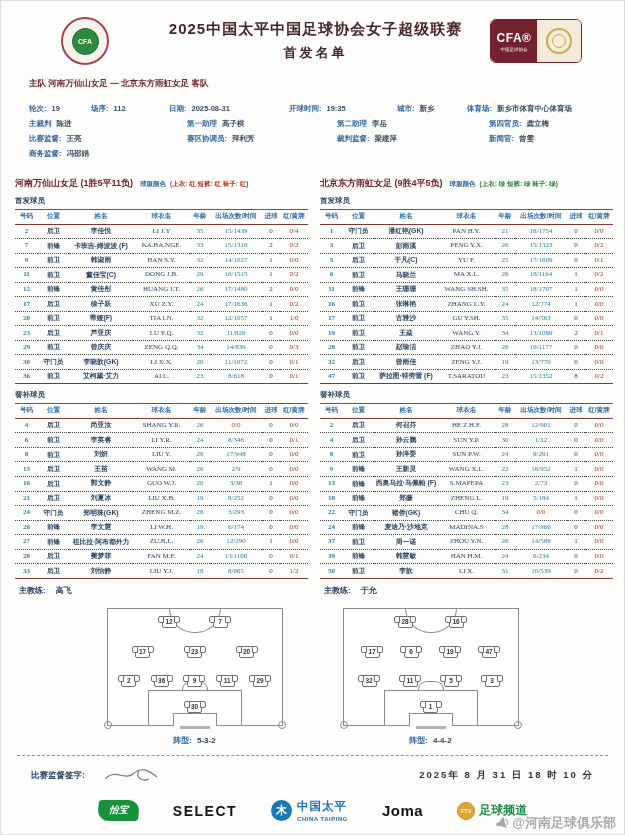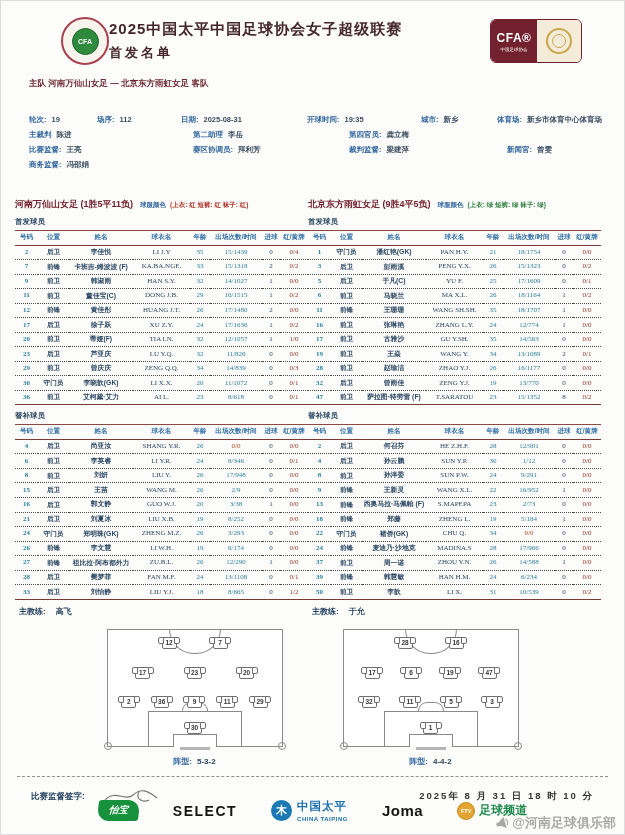--- a/index.html
+++ b/index.html
@@ -10,46 +10,46 @@
   .sans { font-family:"Liberation Sans", sans-serif; }
 
   
   .hdr { display:flex; align-items:center; height:60px; margin-top:2px; }
   .logo-round { width:48px; height:48px; border-radius:50%; border:2px solid #a84050;
                 background:#f7f4ee; display:flex; align-items:center; justify-content:center;
                 margin-left:46px; flex:0 0 auto; }
   .logo-inner { width:27px; height:27px; border-radius:50%; background:#2e8a3c; color:#fff;
                 font:bold 7px "Liberation Sans", sans-serif; display:flex; align-items:center;
                 justify-content:center; border:1px solid #1d6329; }
-  .titles { flex:1; text-align:left; }
+  .titles { flex:1; text-align:center;margin-left:32px; }
   .h-title { font:bold 15px "Liberation Sans", sans-serif; color:#44262c; letter-spacing:1px; }
   .h-sub   { font:bold 13px "Liberation Sans", sans-serif; color:#44262c; letter-spacing:3px; margin-top:5px; }
   .badge { display:flex; width:92px; height:44px; margin-right:28px; flex:0 0 auto;
            border-radius:6px; overflow:hidden; border:1px solid #6e2130; }
   .badge-left { width:46px; background:#73212e; color:#fff; display:flex; flex-direction:column;
                 align-items:center; justify-content:center; }
   .badge-cfa { font:900 12px "Liberation Sans", sans-serif; letter-spacing:.5px; }
   .badge-subtxt { font:4.5px "Liberation Sans", sans-serif; margin-top:2px; white-space:nowrap; }
   .badge-right { flex:1; background:#f4ecd9; display:flex; align-items:center; justify-content:center; }
   .badge-ring { width:26px; height:26px; border-radius:50%; border:2px solid #c9a84c;
                 display:flex; align-items:center; justify-content:center; }
   .badge-ring i { width:14px; height:14px; border-radius:50%; border:1.5px solid #c9a84c; display:block; }
 
   
-  .matchup { margin:7px 0 20px 14px; font:bold 8.5px "Liberation Sans", sans-serif; color:#6e2a34; }
+  .matchup { margin:7px 0 9px 14px; font:bold 8.5px "Liberation Sans", sans-serif; color:#6e2a34; }
   .info { margin-left:14px; margin-right:6px; }
-  .irow { display:grid; line-height:13px; align-items:baseline;gap:6px; }
+  .irow { display:grid; line-height:13px; align-items:baseline; }
   .ir1 { grid-template-columns: 62px 78px 120px 108px 70px auto; }
   .ir2, .ir3 { grid-template-columns: 158px 150px 152px auto; }
   .ir4 { grid-template-columns: auto; }
   .pair b { font:bold 7.5px "Liberation Sans", sans-serif; color:#33679f; margin-right:5px; }
   .pair i { font-style:normal; font:bold 7.5px "Liberation Sans", sans-serif; color:#3c4f63; }
 
   
-  .teams { display:flex; margin-top:23px; }
+  .teams { display:flex; gap:12px; margin-top:13px; }
   .team { width:293px; }
   .team-head { display:flex; align-items:baseline; gap:7px; white-space:nowrap; }
   .team-name { font:bold 9px "Liberation Sans", sans-serif; color:#72202c; }
   .kit b { font:bold 6.5px "Liberation Sans", sans-serif; color:#33679f; }
   .kit i { font-style:normal; font:bold 6.5px "Liberation Sans", sans-serif; }
   .kit-red i { color:#ad3427; } .kit-green i { color:#2c7d3e; }
   .sec-label { margin:6px 0 3px; font:bold 7.5px "Liberation Sans", sans-serif; color:#2c4763; }
   table { width:100%; border-collapse:collapse; table-layout:fixed; }
   col.c-num{width:23px;} col.c-pos{width:31px;} col.c-name{width:64px;} col.c-jer{width:57px;}
   col.c-age{width:20px;} col.c-app{width:52px;} col.c-goal{width:18px;} col.c-card{width:28px;}
@@ -161,20 +161,21 @@
     <span class="pair"><b>轮次:</b><i>19</i></span>
         <span class="pair"><b>场序:</b><i>112</i></span>
         <span class="pair"><b>日期:</b><i>2025-08-31</i></span>
         <span class="pair"><b>开球时间:</b><i>19:35</i></span>
         <span class="pair"><b>城市:</b><i>新乡</i></span>
         <span class="pair"><b>体育场:</b><i>新乡市体育中心体育场</i></span>
       </div>
     <div class="irow ir2">
 
     <span class="pair"><b>主裁判</b><i>陈进</i></span>
+        <span class="pair"><b>第一助理</b><i>高子棋</i></span>
         <span class="pair"><b>第二助理</b><i>李岳</i></span>
         <span class="pair"><b>第四官员:</b><i>龚立梅</i></span>
       </div>
     <div class="irow ir3">
 
     <span class="pair"><b>比赛监督:</b><i>王亮</i></span>
         <span class="pair"><b>赛区协调员:</b><i>拜利芳</i></span>
         <span class="pair"><b>裁判监督:</b><i>梁建萍</i></span>
         <span class="pair"><b>新闻官:</b><i>曾雯</i></span>
       </div>

